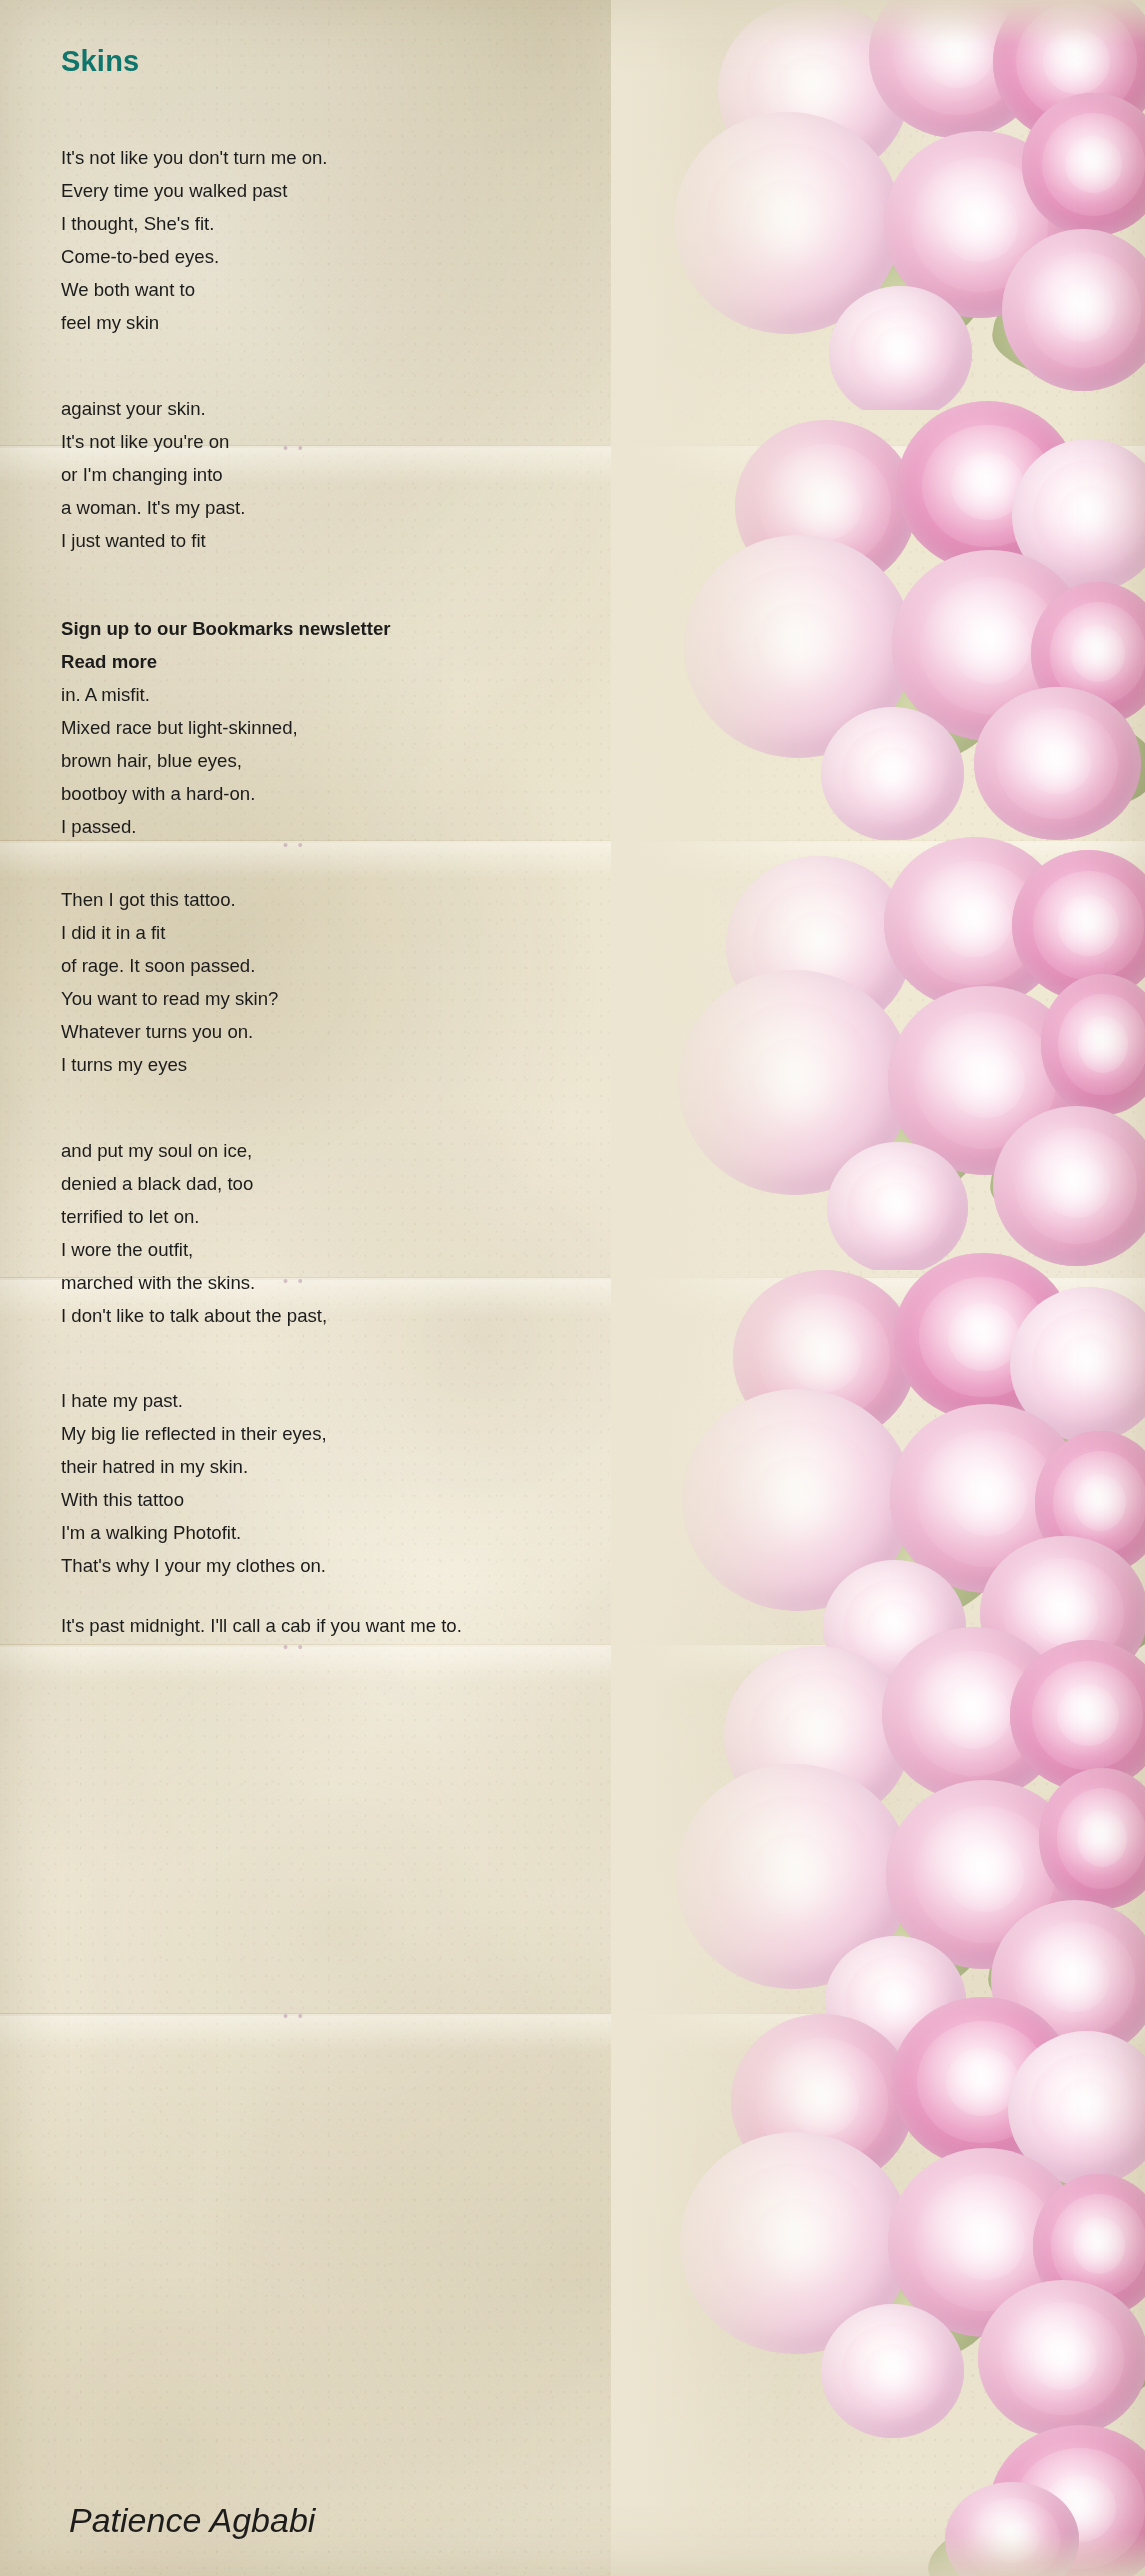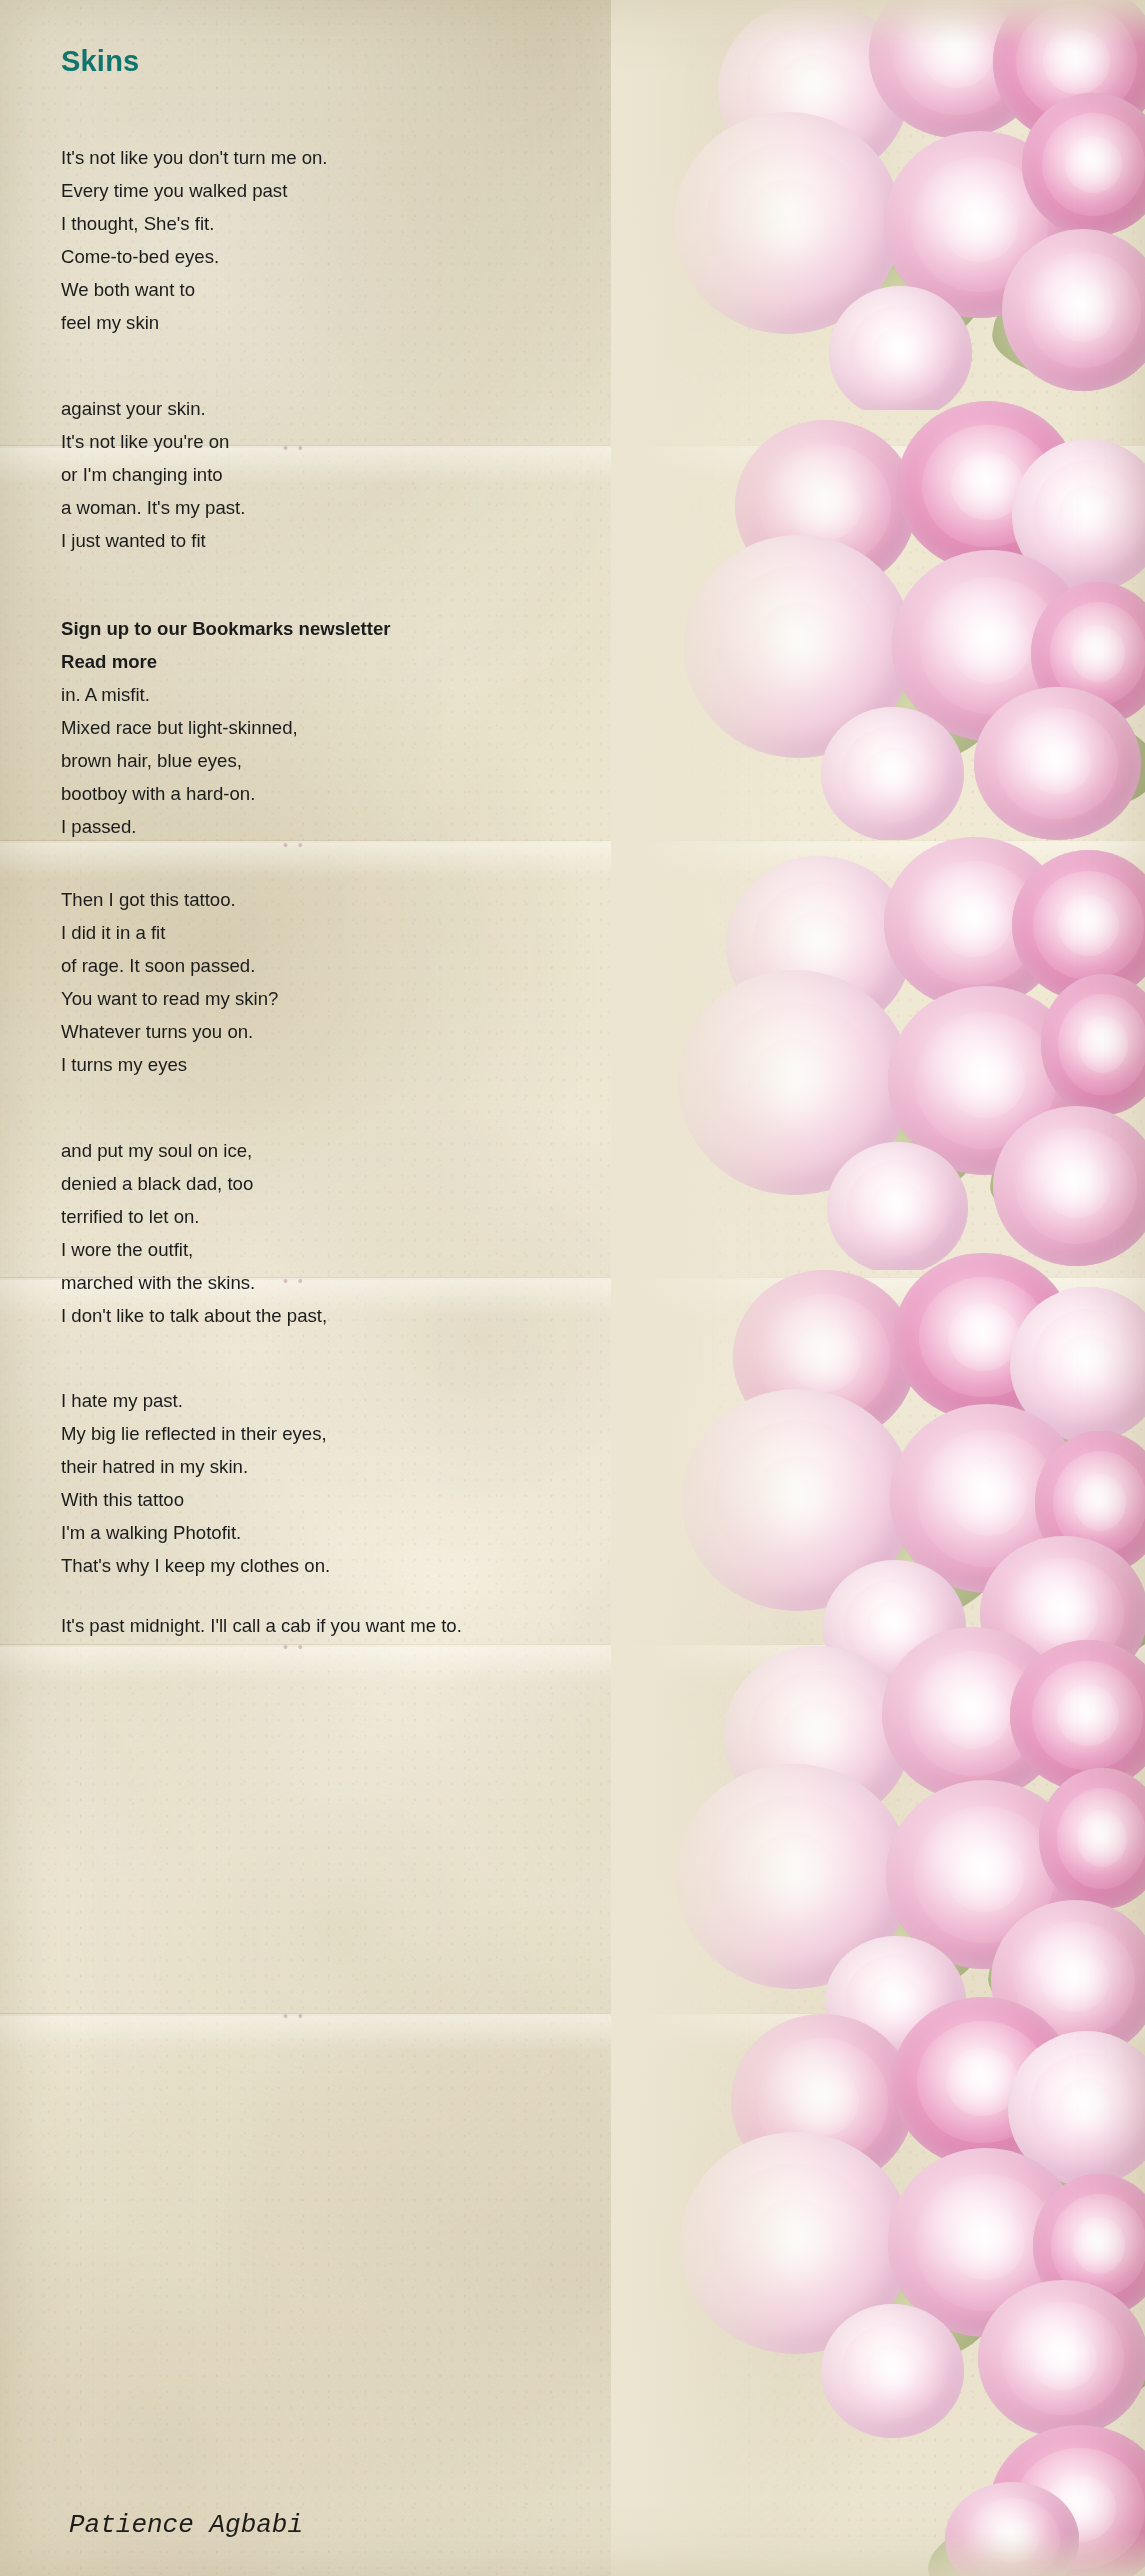--- a/index.html
+++ b/index.html
@@ -209,23 +209,23 @@
     color: #1c1c1c;
     line-height: 33px;
   }
   .final-line-block {
     margin-top: 19px;
   }
   .poet-name {
     position: absolute;
     left: 69px;
     bottom: 36px;
-    font-family: Liberation Mono, monospace;
+    font-family: Liberation Sans, sans-serif;
     font-style: italic;
-    font-size: 26px;
+    font-size: 34px;
     color: #1c1c1c;
     z-index: 20;
   }
   .edge-shadow {
     position: absolute;
     inset: 0;
     pointer-events: none;
     z-index: 30;
     box-shadow: inset 0 0 67px rgba(140,124,86,0.28);
   }
@@ -402,21 +402,21 @@
       <div class="poem-line">marched with the skins.</div>
       <div class="poem-line">I don't like to talk about the past,</div>
     </div>
 
     <div class="stanza" style="margin-bottom:27px;">
       <div class="poem-line">I hate my past.</div>
       <div class="poem-line">My big lie reflected in their eyes,</div>
       <div class="poem-line">their hatred in my skin.</div>
       <div class="poem-line">With this tattoo</div>
       <div class="poem-line">I'm a walking Photofit.</div>
-      <div class="poem-line">That's why I keep my clothes on.</div>
+      <div class="poem-line">That's why I your my clothes on.</div>
     </div>
 
     <div class="stanza final-line-block">
       <div class="poem-line">It's past midnight. I'll call a cab if you want me to.</div>
     </div>
 
   </div>
 
   <div class="poet-name">Patience Agbabi</div>
 

